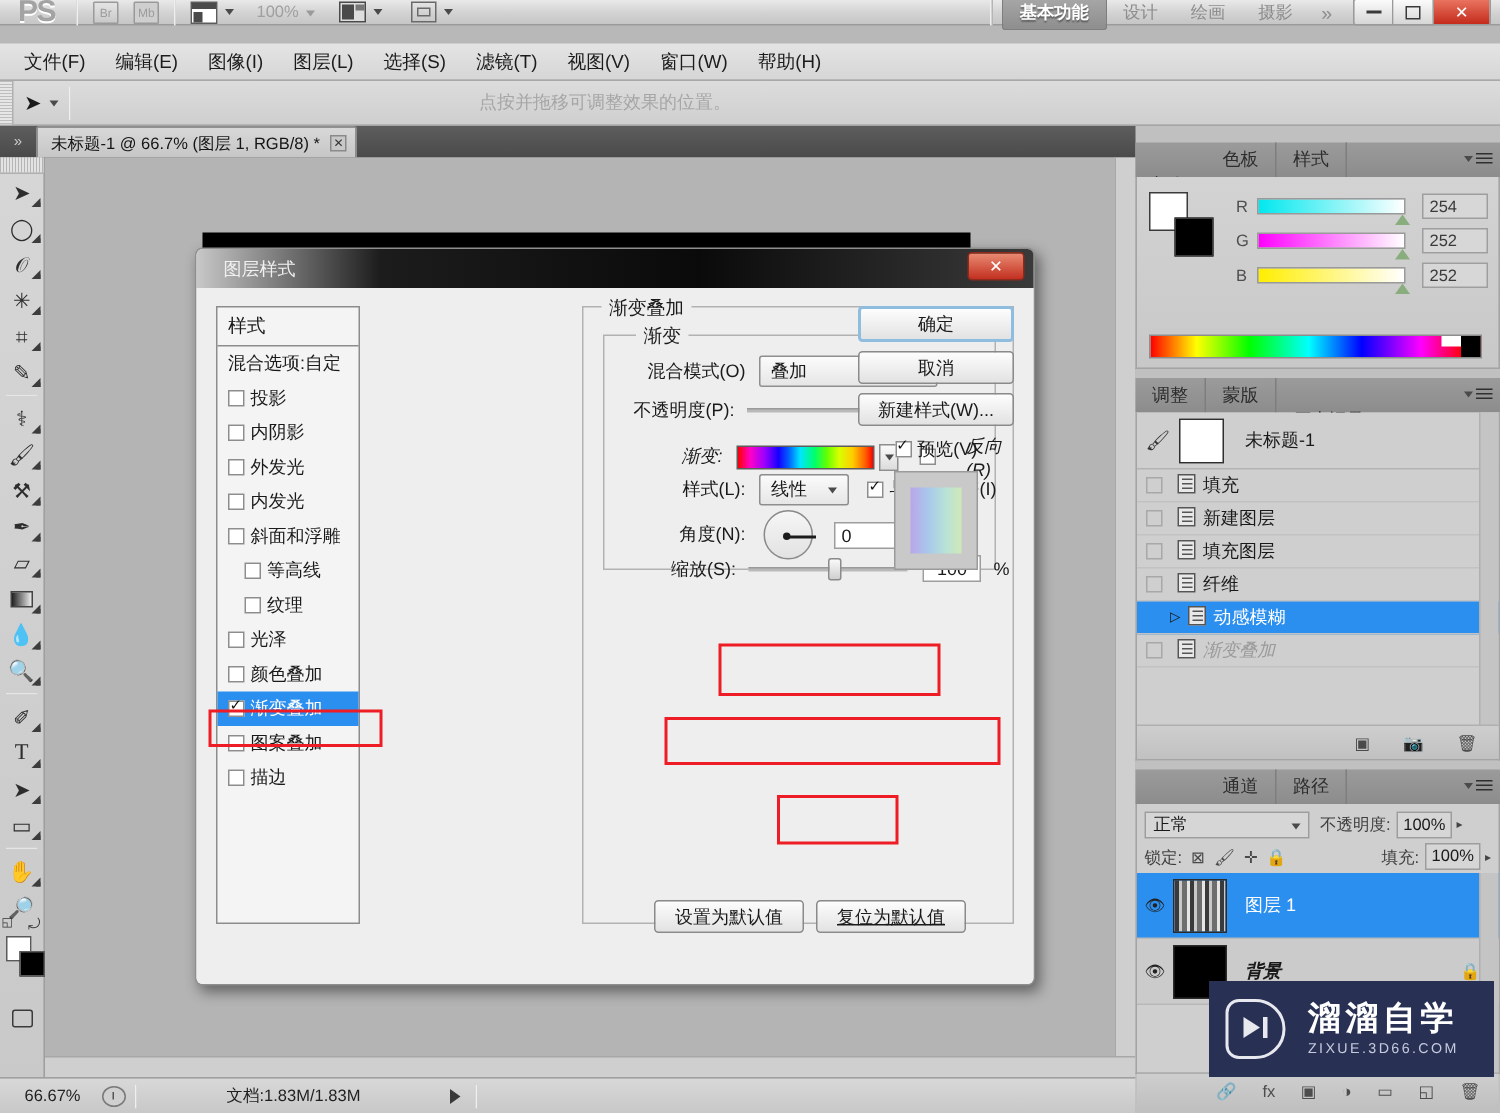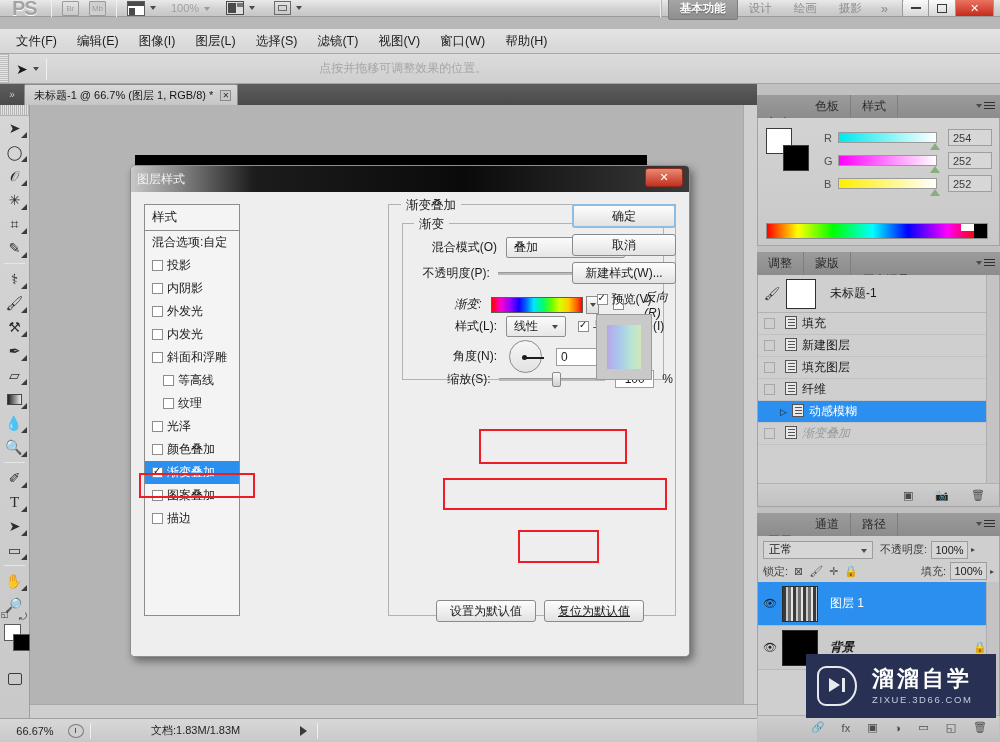--- a/index.html
+++ b/index.html
@@ -239,21 +239,21 @@
   .wm-cn{ font-size:22px; color:#fff; letter-spacing:3px; font-weight:bold; line-height:24px;}
   .wm-en{ font-size:9.5px; color:#c6cade; letter-spacing:1.6px; margin-top:3px;}
 
   
   .dialog{ position:absolute; left:130px; top:165px; width:560px; height:492px;
      background:#ececec; border:1px solid #8e8e8e; border-radius:5px;
      box-shadow:3px 4px 9px rgba(0,0,0,.45); }
   .dlg-title{ height:26px; border-radius:4px 4px 0 0;
      background:linear-gradient(90deg,#c8c8c8 0%,#1c1c1c 22%,#0a0a0a 60%,#3a3a3a 100%);
      display:flex; align-items:center; position:relative;}
-  .dlg-title span{ color:#f0f0f0; font-size:12px; margin-left:6px; }
+  .dlg-title span{ color:#f0f0f0; font-size:12px; margin-left:18px; }
   .dlg-close{ position:absolute; right:6px; top:2px; width:38px; height:19px;
      background:linear-gradient(#e98a72,#c33020); border:1px solid #8e2a1c;
      border-radius:3px; color:#fff; font-size:11px; font-weight:bold;
      display:flex;align-items:center;justify-content:center;}
   .dlg-body{ position:absolute; left:0; top:26px; right:0; bottom:0;
      background:#eeeeee; border-radius:0 0 4px 4px; }
 
   .style-list{ position:absolute; left:13px; top:12px; width:96px; height:412px;
      background:#f4f4f4; border:1px solid #8c8c8c; }
   .sl-head{ height:26px; border-bottom:1px solid #8c8c8c; display:flex; align-items:center;
@@ -269,21 +269,21 @@
   .sl-item.sel .cbox{ background:#fff; }
   .hl-sel{ position:absolute; left:8px; top:281px; width:116px; height:25px;
      border:2px solid #ee1c25; }
 
   .fs-outer{ position:absolute; left:257px; top:12px; width:288px; height:412px;
      border:1px solid #b2b2b2; }
   .fs-outer-lbl{ position:absolute; left:12px; top:-8px; background:#eeeeee;
      padding:0 5px; font-size:12.5px;}
   .fs-inner{ position:absolute; left:13px; top:18px; width:262px; height:157px;
      border:1px solid #b2b2b2;}
-  .fs-inner-lbl{ position:absolute; left:11px; top:-8px; background:#eeeeee;
+  .fs-inner-lbl{ position:absolute; left:21px; top:-8px; background:#eeeeee;
      padding:0 5px; font-size:12.5px;}
 
   .frow{ position:absolute; display:flex; align-items:center; font-size:12px; }
   .flabel{ text-align:right; }
   .combo{ height:21px; background:linear-gradient(#fbfbfb,#e6e6e6);
      border:1px solid #8e8e8e; border-radius:2px; position:relative;
      display:flex; align-items:center; padding-left:7px; font-size:12px;}
   .combo .caret{ position:absolute; right:7px; top:8px;}
   .slider-track{ height:3px; background:#b9b9b9; border-top:1px solid #9a9a9a; position:relative;}
   .slider-knob{ position:absolute; top:-7px; width:9px; height:15px;

